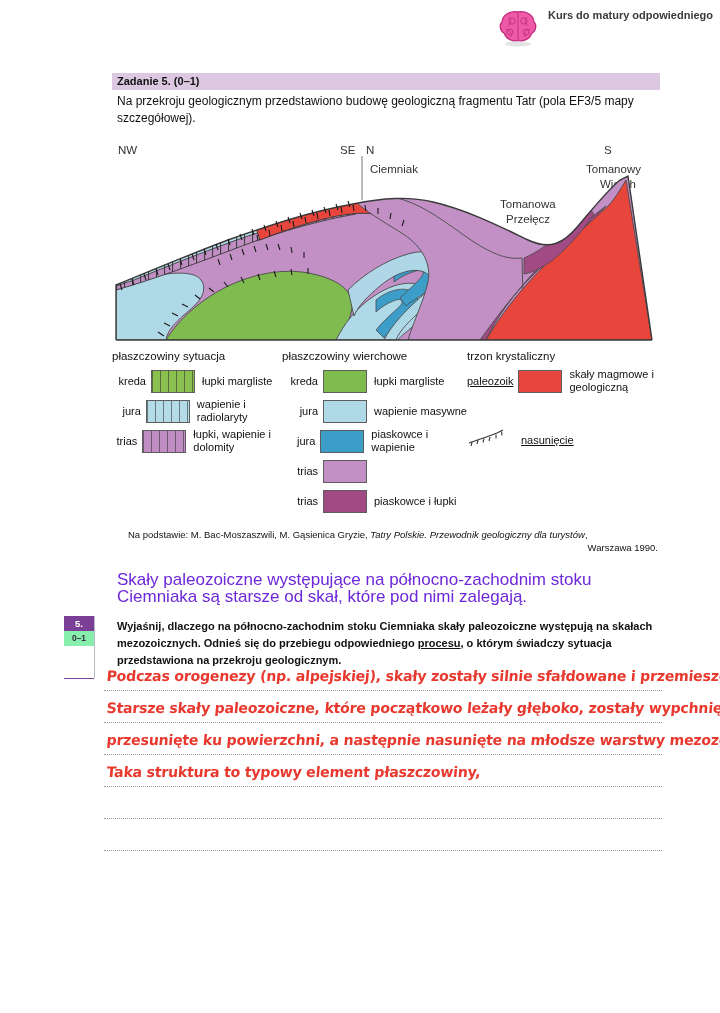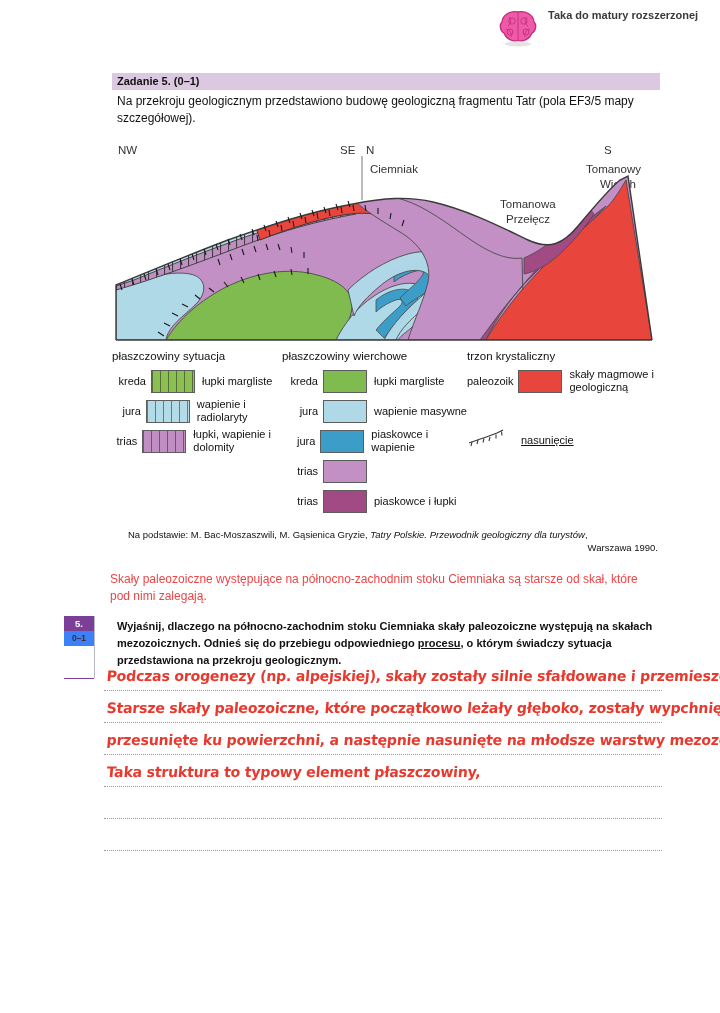--- a/index.html
+++ b/index.html
@@ -120,21 +120,21 @@
   }
   .legend-age {
     font-size: 11px;
     color: #111;
     text-align: right;
     padding-right: 5px;
     white-space: nowrap;
   }
   #legend-col-1 .legend-age { width: 34px; }
   #legend-col-2 .legend-age { width: 36px; }
-  #legend-col-3 .legend-age { width: 58px; }
+  #legend-col-3 .legend-age { width: 58px; text-decoration: underline; }
 
   .legend-swatch {
     width: 42px;
     height: 21px;
     border: 1px solid #5d5d5d;
     flex: 0 0 auto;
     position: relative;
     overflow: hidden;
   }
   .legend-swatch.striped::after {
@@ -187,46 +187,46 @@
     width: 530px;
     font-size: 9.5px;
     line-height: 13px;
     color: #111;
     text-align: right;
   }
 
   
   #stem-text {
     position: absolute;
-    left: 110px;
+    left: 117px;
     top: 571px;
     width: 545px;
-    font-size: 12px;
+    font-size: 17px;
     line-height: 17px;
-    color: #ef4444;
+    color: #6d28d9;
   }
 
   
   #q-badge {
     position: absolute;
     left: 64px;
     top: 616px;
     width: 30px;
   }
   #q-badge-num {
     background: #7b3f98;
     color: #ffffff;
     font-size: 9.5px;
     font-weight: bold;
     text-align: center;
     padding: 2px 0 2px 0;
     line-height: 11px;
   }
   #q-badge-pts {
-    background: #3b82f6;
+    background: #86efac;
     color: #3b2a44;
     font-size: 8.5px;
     font-weight: bold;
     text-align: center;
     padding: 2px 0 2px 0;
     line-height: 11px;
   }
   #q-badge-rule {
     position: absolute;
     left: 0px;
@@ -311,21 +311,21 @@
         <path d="M9 21 C13 22 15 25 14 29"></path>
         <path d="M33 21 C29 22 27 25 28 29"></path>
         <circle cx="15" cy="13" r="3.2"></circle>
         <circle cx="27" cy="13" r="3.2"></circle>
         <circle cx="13" cy="24" r="3"></circle>
         <circle cx="29" cy="24" r="3"></circle>
       </g>
     </svg>
   </div>
   <div id="brand-text-wrap">
-    <div id="brand-subtitle">Taka do matury rozszerzonej</div>
+    <div id="brand-subtitle">Kurs do matury odpowiedniego</div>
   </div>
 </div>
 
 <div id="task-band">
   <span id="task-band-label">Zadanie 5. (0–1)</span>
 </div>
 <div id="task-intro">Na przekroju geologicznym przedstawiono budowę geologiczną fragmentu Tatr (pola EF3/5 mapy szczegółowej).</div>
 
 <div id="figure-block">
   <svg id="figure-svg" width="552" height="210" viewBox="0 0 552 210">

